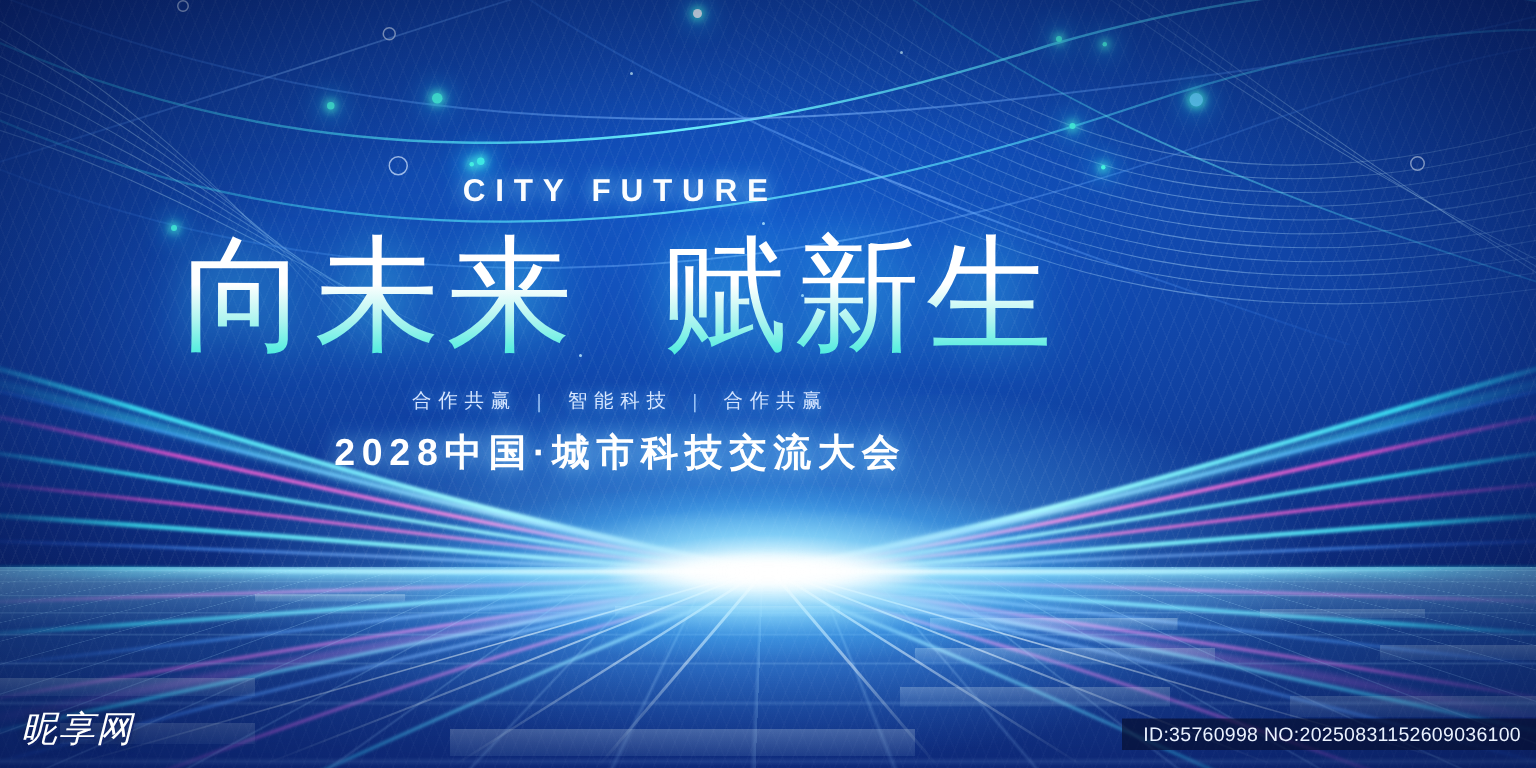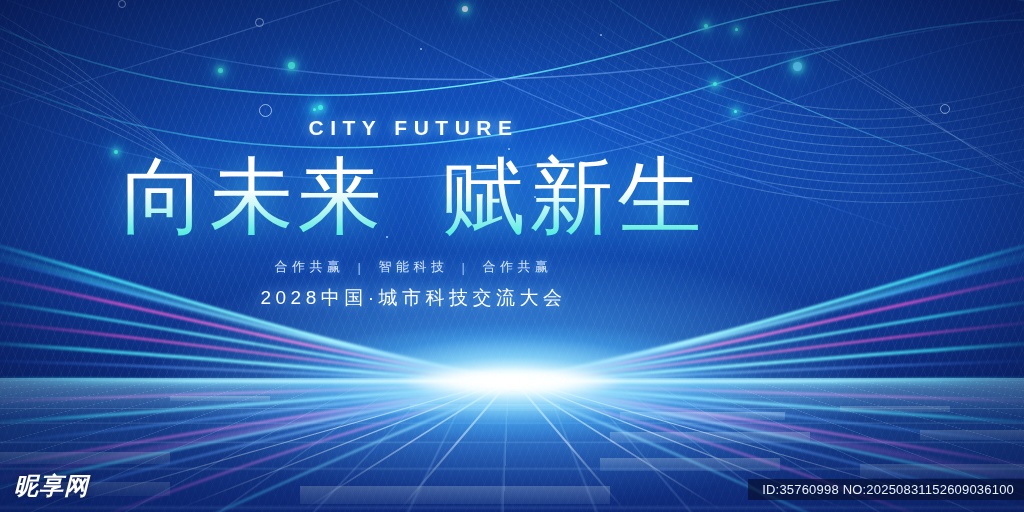--- a/index.html
+++ b/index.html
@@ -131,32 +131,32 @@
   }
   .tagline{
     margin-top:20px;
     font-size:13px; letter-spacing:4.5px; color:#dce9ff;
     text-shadow:0 0 9px rgba(120,200,255,.75);
     display:flex; align-items:center; gap:13px;
   }
   .tagline .sep{ color:#9cc3f5; font-weight:300; }
   .confname{
     margin-top:9px;
-    font-size:19px; font-weight:400; letter-spacing:4.5px; color:#ffffff;
+    font-size:25px; font-weight:700; letter-spacing:4.5px; color:#ffffff;
     text-shadow:0 0 14px rgba(150,220,255,.85), 0 0 30px rgba(60,160,255,.5);
   }
 
   
   .wm{
     position:absolute; left:14px; bottom:10px;
     display:flex; align-items:baseline; gap:9px;
     pointer-events:none;
   }
   .wm-logo{
-    font-size:24px; font-weight:700; font-style:italic; letter-spacing:1px;
+    font-size:24px; font-weight:400; font-style:italic; letter-spacing:1px;
     color:#ffffff;
     text-shadow:1px 1px 0 rgba(20,40,110,.85), 0 0 7px rgba(0,0,0,.4);
   }
   .wm-url{
     font-size:20px; font-weight:700; font-style:italic;
     color:#ffffff;
     text-shadow:1px 1px 0 rgba(20,40,110,.85), 0 0 7px rgba(0,0,0,.4);
   }
   .idbar{
     position:absolute; right:0; bottom:12px;

